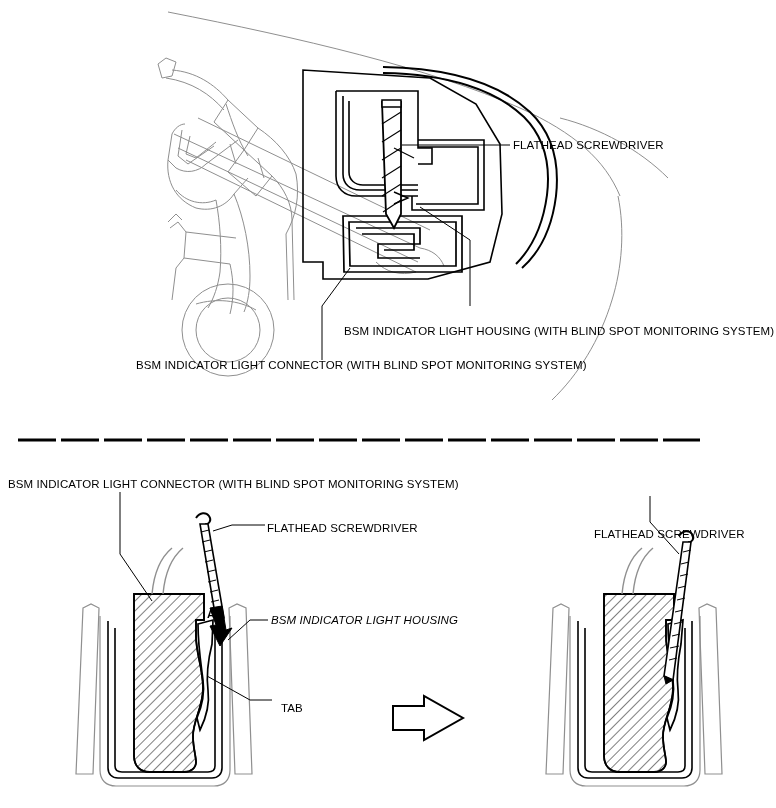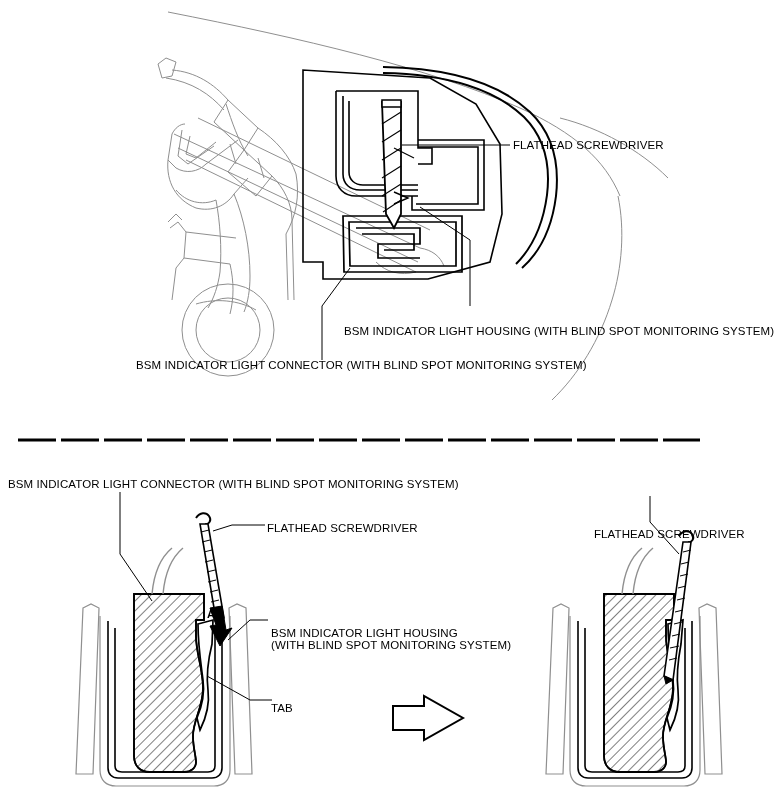--- a/index.html
+++ b/index.html
@@ -256,19 +256,18 @@
       <path d="M664 208 L673 212 L666 216 Z" fill="#000000" stroke="#000000" stroke-width="1"></path>
     </g>
 
     <g fill="none" stroke="#000000" stroke-width="1">
       <path d="M679 86 L650 54 L650 28"></path>
     </g>
   </svg>
 
   <div class="lbl" style="left:8px;top:484px;transform:translateY(-50%);">BSM INDICATOR LIGHT CONNECTOR (WITH BLIND SPOT MONITORING SYSTEM)</div>
   <div class="lbl" style="left:267px;top:528px;transform:translateY(-50%);">FLATHEAD SCREWDRIVER</div>
-  <div class="lbl" style="left:271px;top:633px;transform:translateY(-50%);">BSM INDICATOR LIGHT HOUSING</div>
-  <div class="lbl" style="left:271px;top:645px;transform:translateY(-50%);">(WITH BLIND SPOT MONITORING SYSTEM)</div>
-  <div class="lbl" style="left:271px;top:708px;transform:translateY(-50%);">TAB</div>
+  <div class="lbl" style="left:271px;top:620px;transform:translateY(-50%);font-style:italic;">BSM INDICATOR LIGHT HOUSING</div>
+  <div class="lbl" style="left:281px;top:708px;transform:translateY(-50%);">TAB</div>
   <div class="lbl" style="left:207px;top:614px;transform:translateY(-50%);font-size:11px;font-weight:bold;">A</div>
   <div class="lbl" style="left:594px;top:534px;transform:translateY(-50%);">FLATHEAD SCREWDRIVER</div>
 
 </div>
 
 </body></html>

